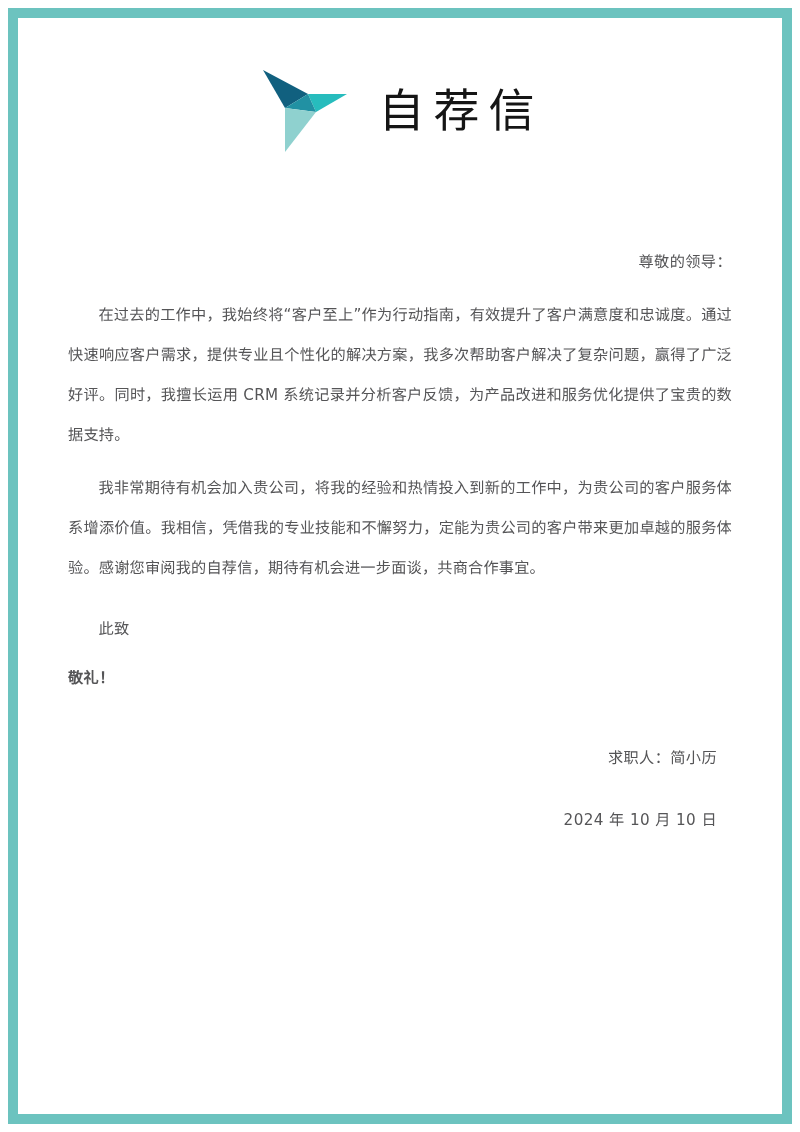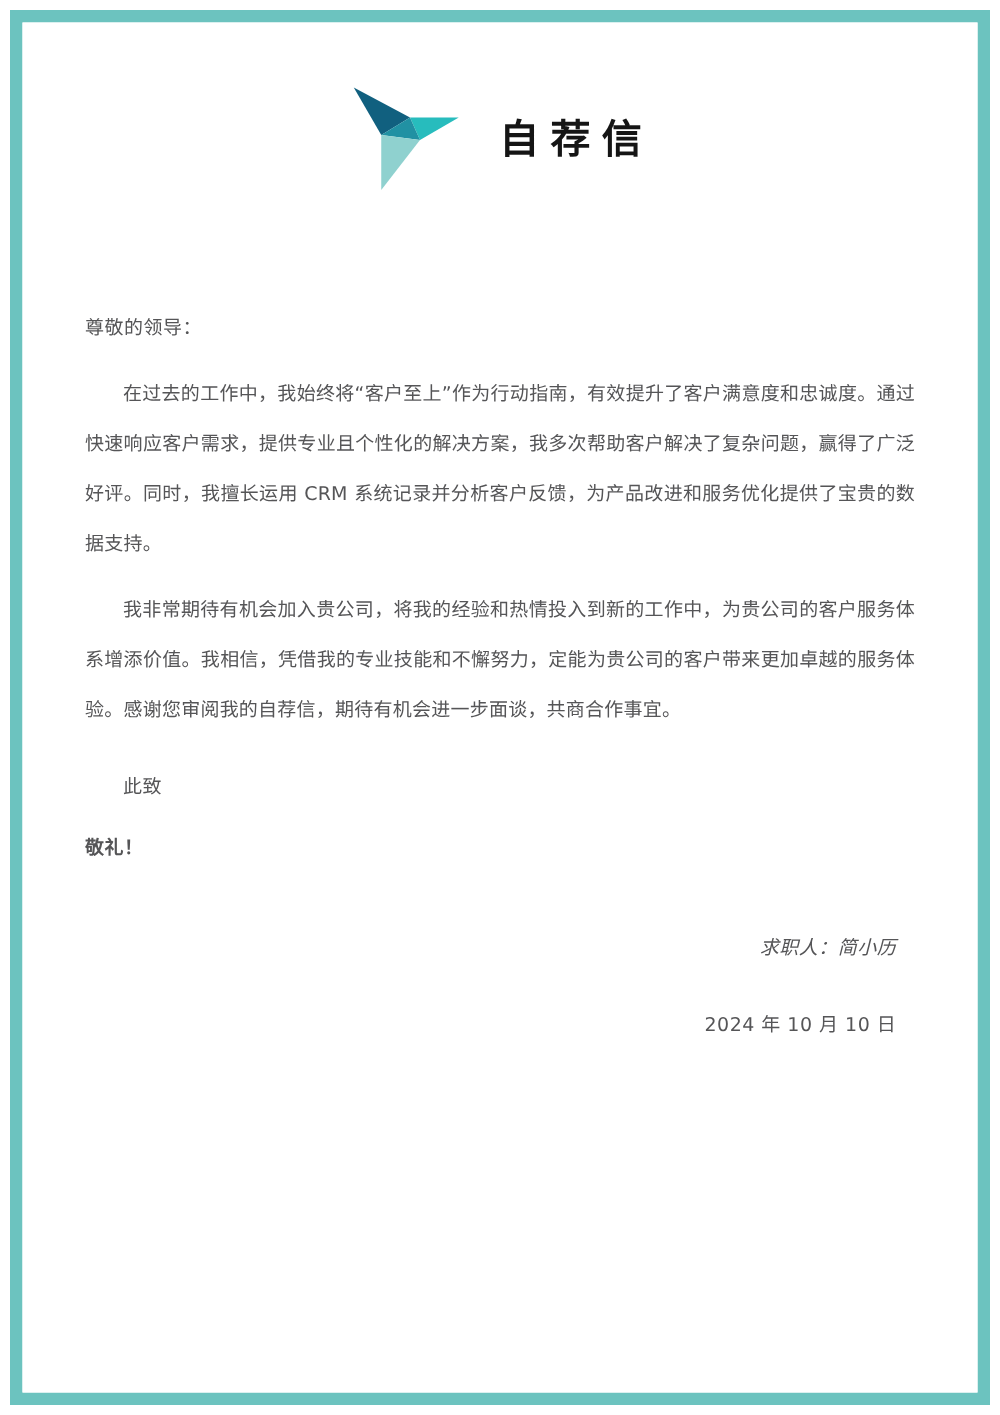--- a/index.html
+++ b/index.html
@@ -54,42 +54,43 @@
   }
 
   .logo-mark {
     width: 96px;
     height: 86px;
     flex: 0 0 auto;
     display: block;
   }
 
   .logo-title {
-    font-size: 32px;
+    font-size: 46px;
     letter-spacing: 9px;
     color: #151515;
-    font-weight: 700;
+    font-weight: 400;
     line-height: 1;
     white-space: nowrap;
     font-family: "DejaVu Sans", "Liberation Sans", sans-serif;
   }
 
   
   .letter {
     padding: 0 50px 0 50px;
     margin-top: 78px;
     color: #555557;
     font-size: 15.2px;
     line-height: 40px;
     font-family: "DejaVu Sans", "Liberation Sans", sans-serif;
   }
 
   .salutation {
     margin: 0 0 0 0;
     letter-spacing: 0.4px;
+    text-align: right;
   }
 
   .greeting {
     margin: 18px 0 0 0;
     text-indent: 2em;
     letter-spacing: 0.4px;
   }
 
   .para {
     margin: 13px 0 0 0;
@@ -114,21 +115,20 @@
 
   .sign-block {
     margin-top: 40px;
     text-align: right;
     letter-spacing: 0.4px;
   }
 
   .sign-name {
     margin: 0;
     padding-right: 15px;
-    font-style: italic;
   }
 
   .sign-date {
     margin: 22px 0 0 0;
     padding-right: 15px;
   }
 </style>
 </head>
 <body>
 

